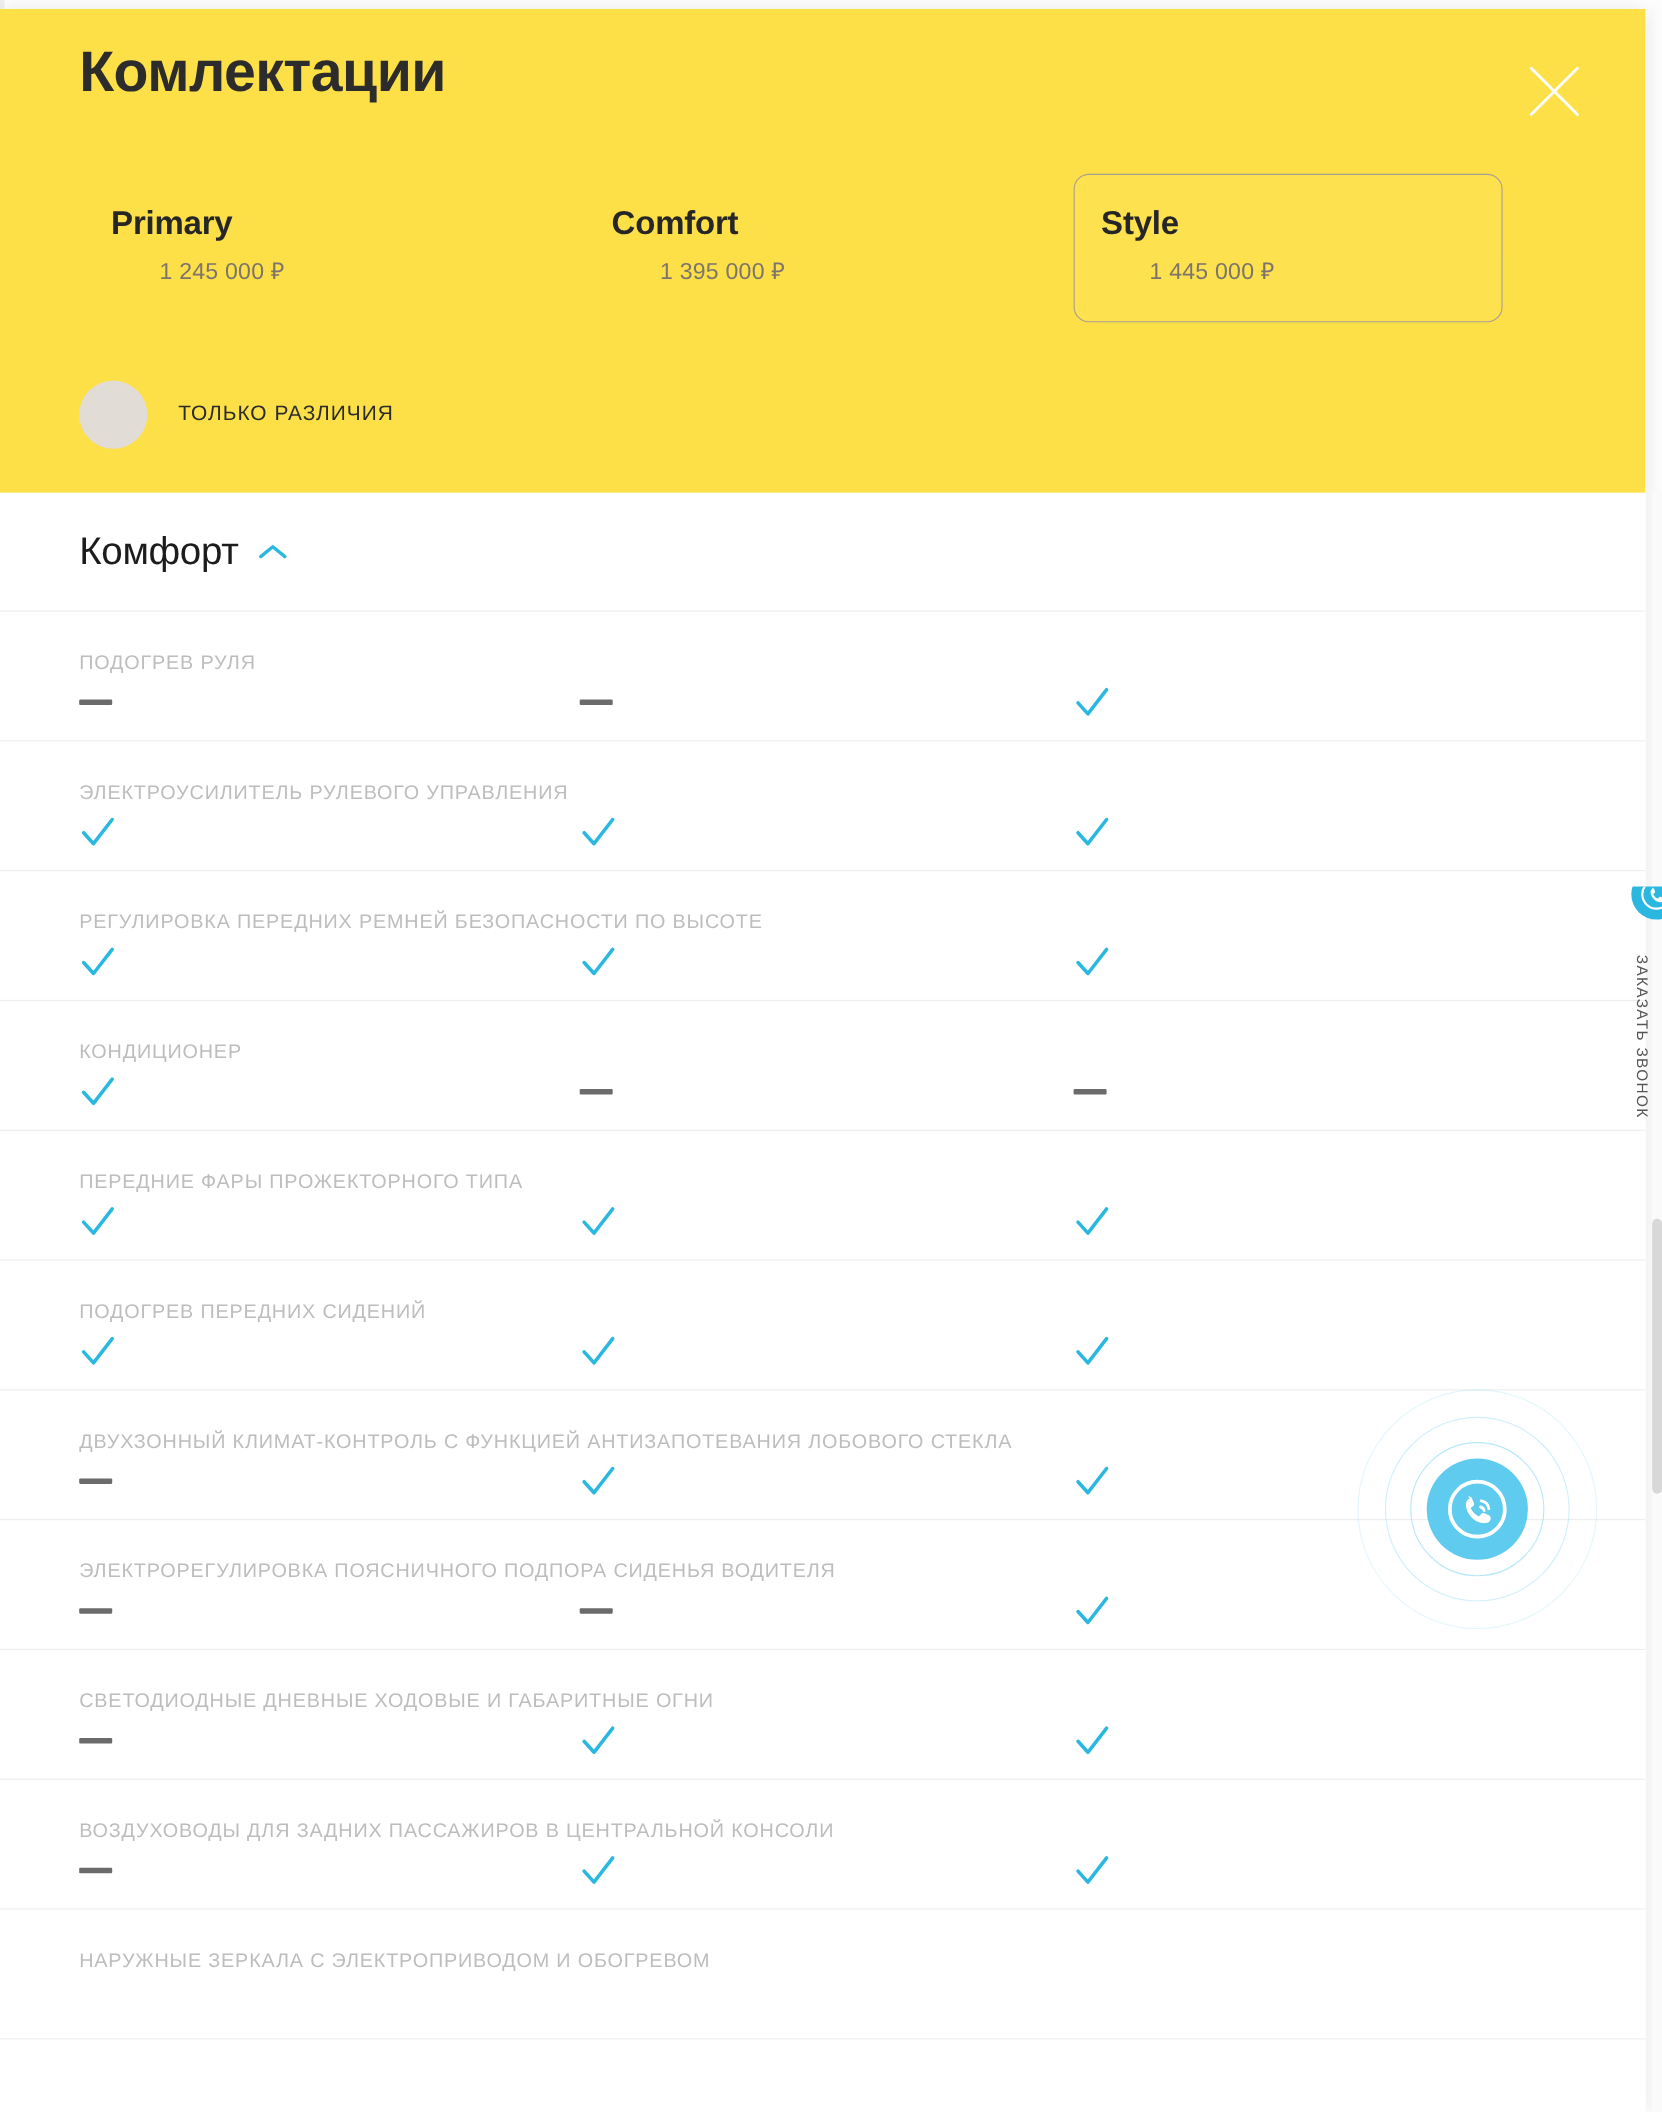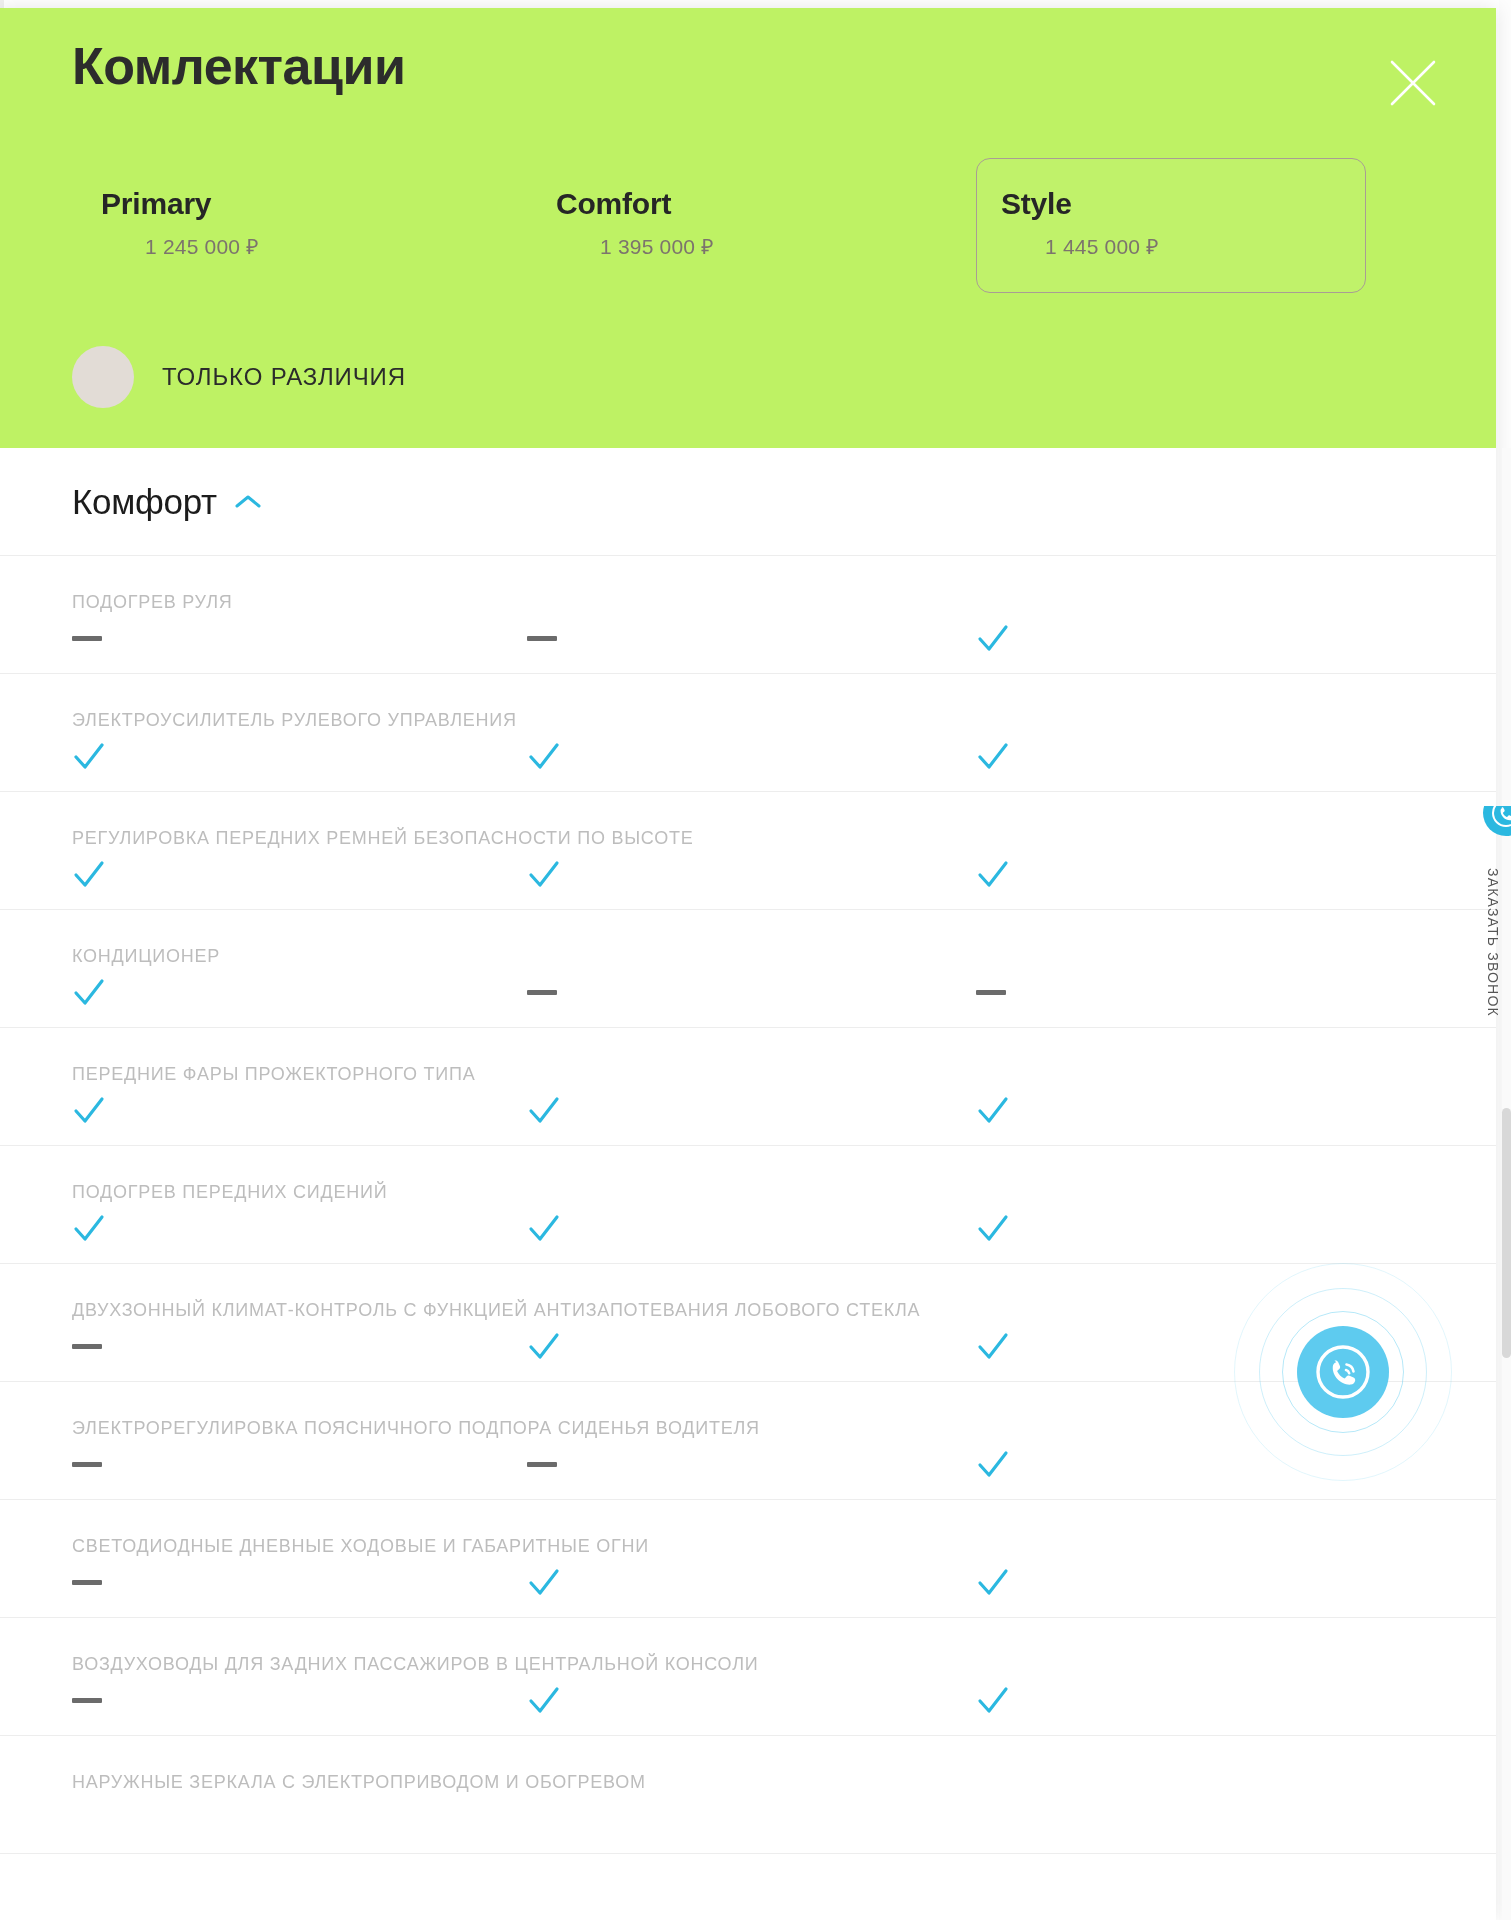--- a/index.html
+++ b/index.html
@@ -21,21 +21,21 @@
     width:1496px; height:1912px;
     background:#ffffff;
     box-shadow:0 0 18px rgba(0,0,0,.10);
     overflow:hidden;
   }
 
   
   .modal-header {
     position:relative;
     height:440px;
-    background:#bef264;
+    background:#fde047;
     padding:0;
   }
   .modal-title {
     position:absolute; left:72px; top:30px;
     font-size:52px; font-weight:700; letter-spacing:-0.5px;
     color:#2c2c2c; line-height:1.1;
   }
   .close-btn {
     position:absolute; right:52px; top:44px;
     width:62px; height:62px; cursor:pointer;
@@ -55,21 +55,21 @@
   .trim-name  { font-size:30px; font-weight:700; color:#262626; letter-spacing:-0.2px; line-height:1.1; }
   .trim-price { margin-top:12px; font-size:21px; font-weight:400; color:#7c746d; letter-spacing:0.2px;margin-left:44px; }
 
   
   .only-diff { position:absolute; left:72px; top:338px; display:flex; align-items:center; cursor:pointer; }
   .only-diff .knob {
     width:62px; height:62px; border-radius:50%;
     background:#e2dcd6;
   }
   .only-diff .lbl {
-    margin-left:28px; font-size:24px; letter-spacing:0.9px;
+    margin-left:28px; font-size:19px; letter-spacing:0.9px;
     color:#2b2b2b; text-transform:uppercase; font-weight:400;
   }
 
   
   .modal-body { position:relative; background:#ffffff; height:1463px; overflow:hidden; }
 
   .section-head {
     display:flex; align-items:center; gap:18px;
     height:108px; padding:0 0 0 72px;
     border-bottom:1px solid #ededed;

